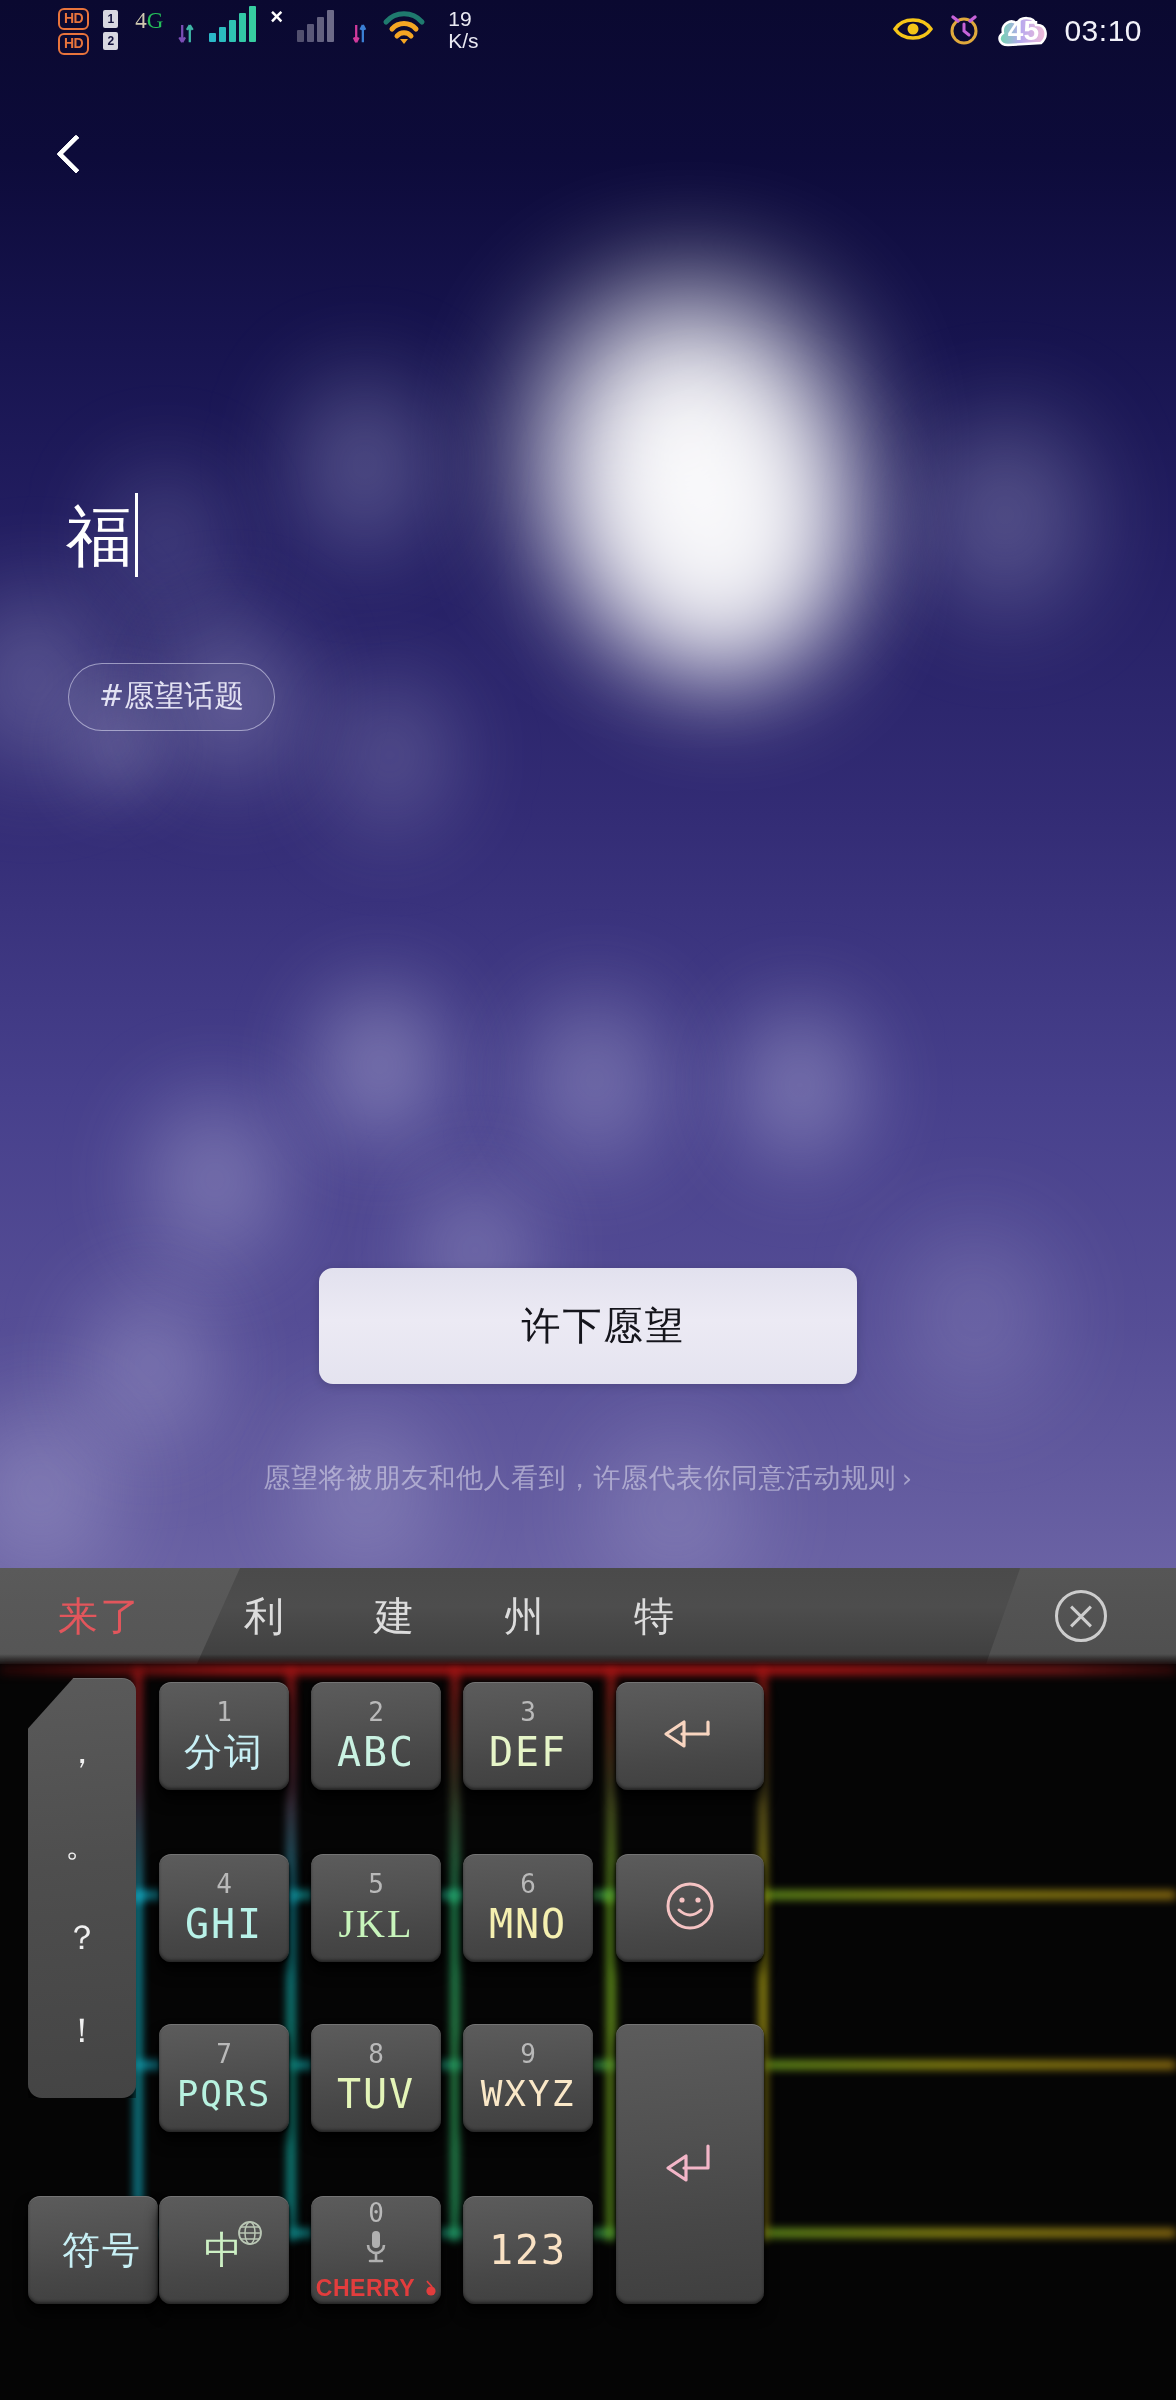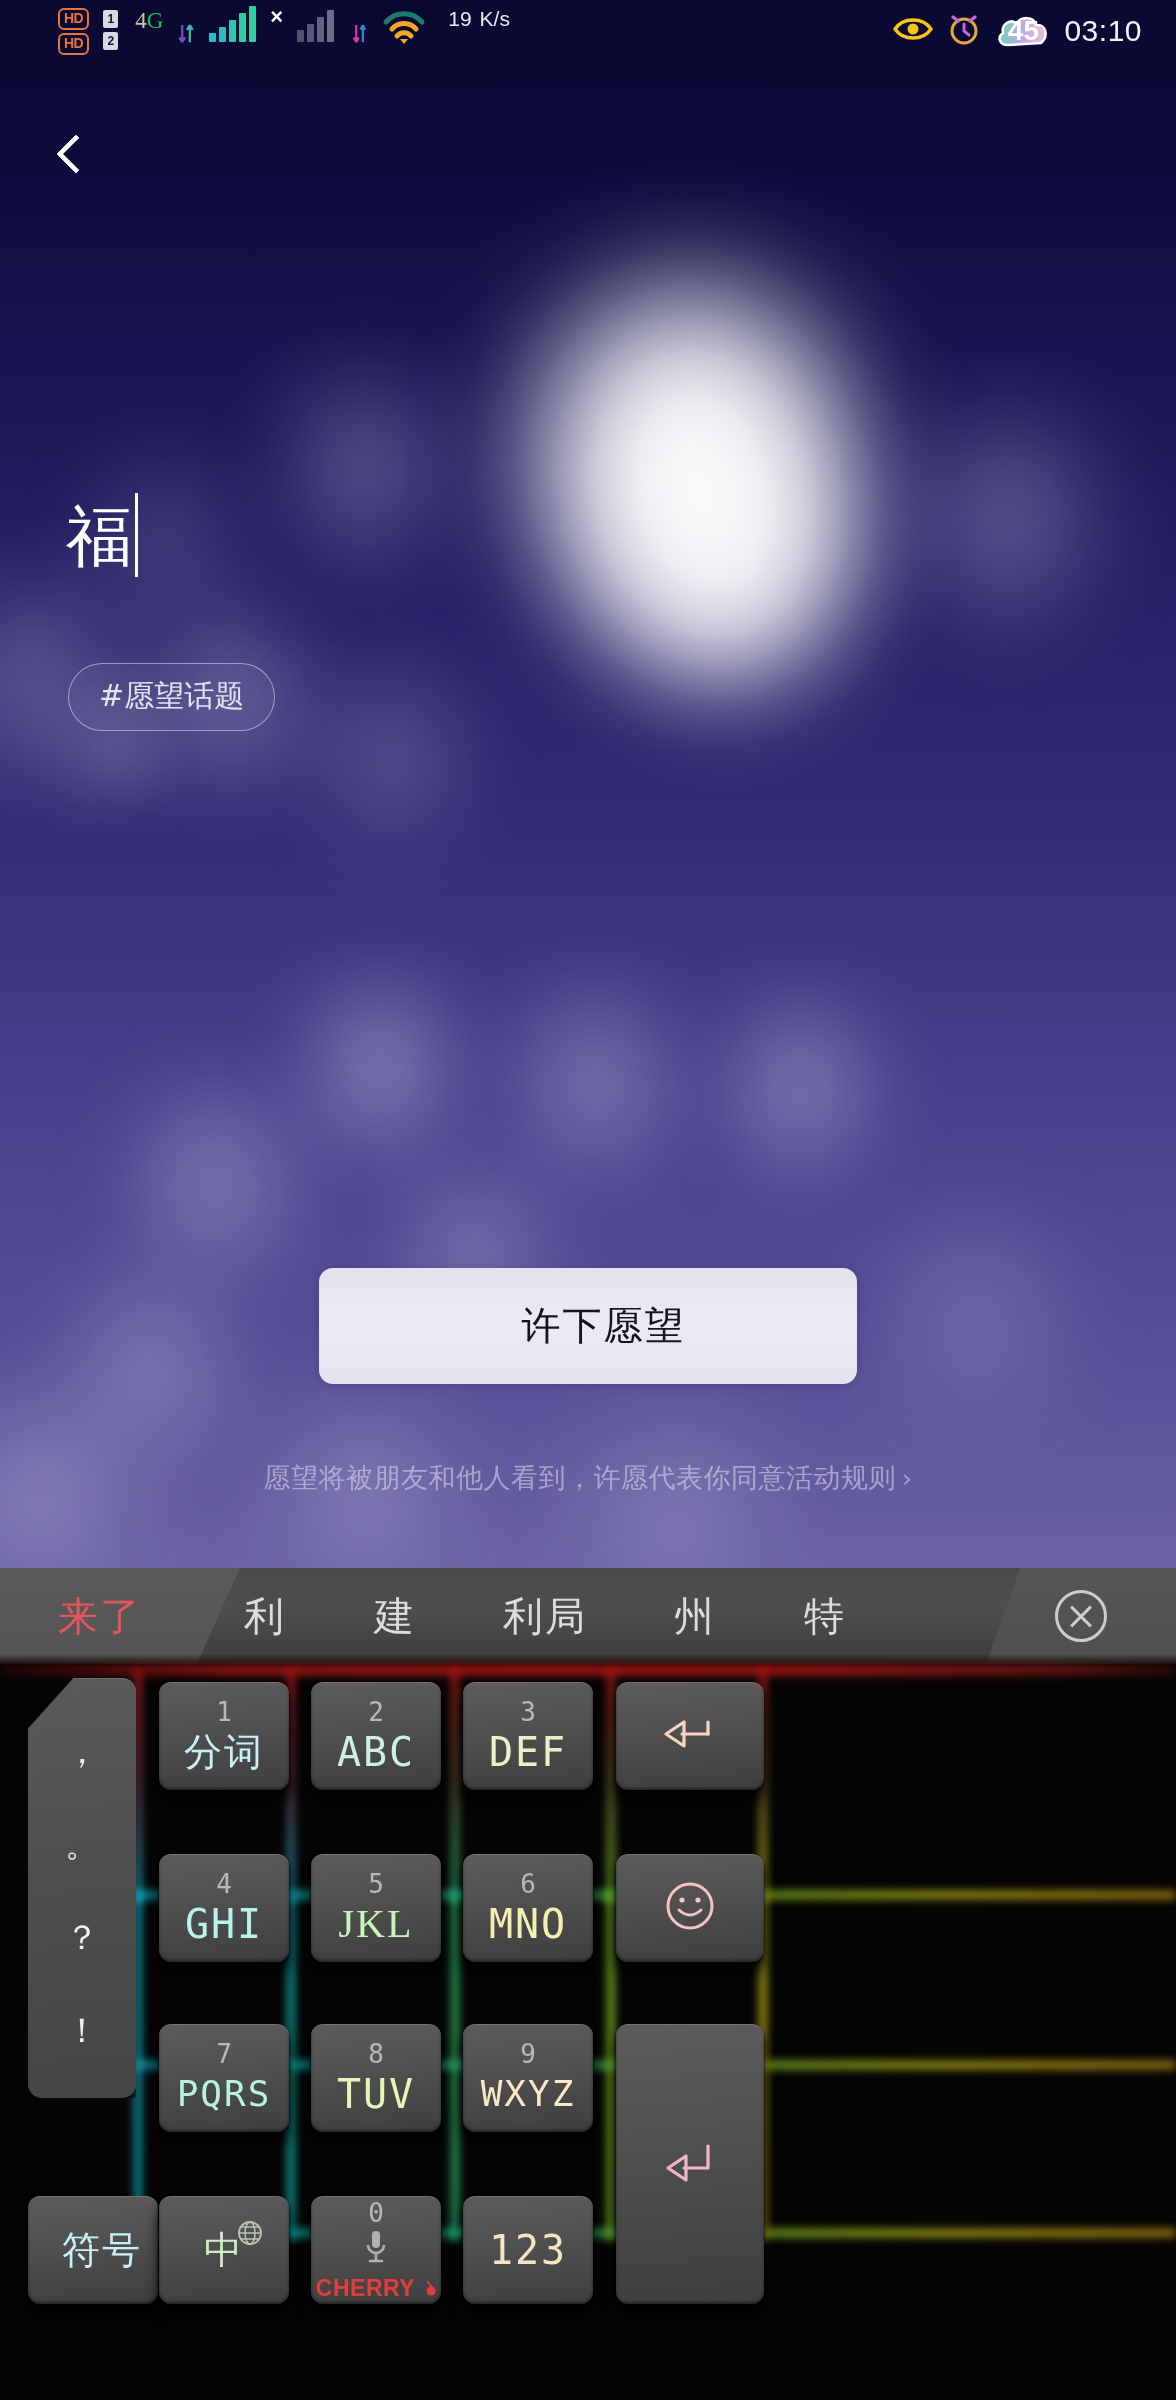--- a/index.html
+++ b/index.html
@@ -262,21 +262,21 @@
         </svg>
       </div>
       <div class="wifi-wrap">
         <svg width="44" height="40" viewBox="0 0 44 40">
           <path d="M4 14 A24 24 0 0 1 40 14" stroke="#1f7a6e" stroke-width="5" fill="none" stroke-linecap="round"></path>
           <path d="M10 21 A16 16 0 0 1 34 21" stroke="#f5a623" stroke-width="5" fill="none" stroke-linecap="round"></path>
           <path d="M15 28 A9 9 0 0 1 29 28" stroke="#f5a623" stroke-width="5" fill="none" stroke-linecap="round"></path>
           <path d="M22 36 L18 31 L26 31 Z" fill="#f5a623"></path>
         </svg>
       </div>
-      <div style="display:flex;flex-direction:row;line-height:25px;">
+      <div style="display:flex;flex-direction:column;line-height:25px;">
         <div class="speed">19</div>
         <div class="speed">K/s</div>
       </div>
     </div>
 
     <div class="sb-right">
       <span>
         <svg width="40" height="30" viewBox="0 0 40 30">
           <path d="M2 15 C10 3, 30 3, 38 15 C30 27, 10 27, 2 15 Z" fill="none" stroke="#f5c518" stroke-width="3.4"></path>
           <circle cx="20" cy="15" r="5.5" fill="#f5c518"></circle>
@@ -330,21 +330,20 @@
 <div id="keyboard">
 
   <div id="candbar">
     <div class="cand-left-panel"></div>
     <div class="cand-right-panel"></div>
 
     <div class="cands">
       <div class="cand sel" style="width:200px;"><span>来了</span></div>
       <div class="cand" style="width:130px;"><span>利</span></div>
       <div class="cand" style="width:130px;"><span>建</span></div>
-      <div class="cand" style="width:170px;"><span>利局</span></div>
       <div class="cand" style="width:130px;"><span>州</span></div>
       <div class="cand" style="width:130px;"><span>特</span></div>
     </div>
 
     <div id="cand-close">
       <span class="circ-x"></span>
     </div>
     <div class="candbar-shadow"></div>
   </div>
 

